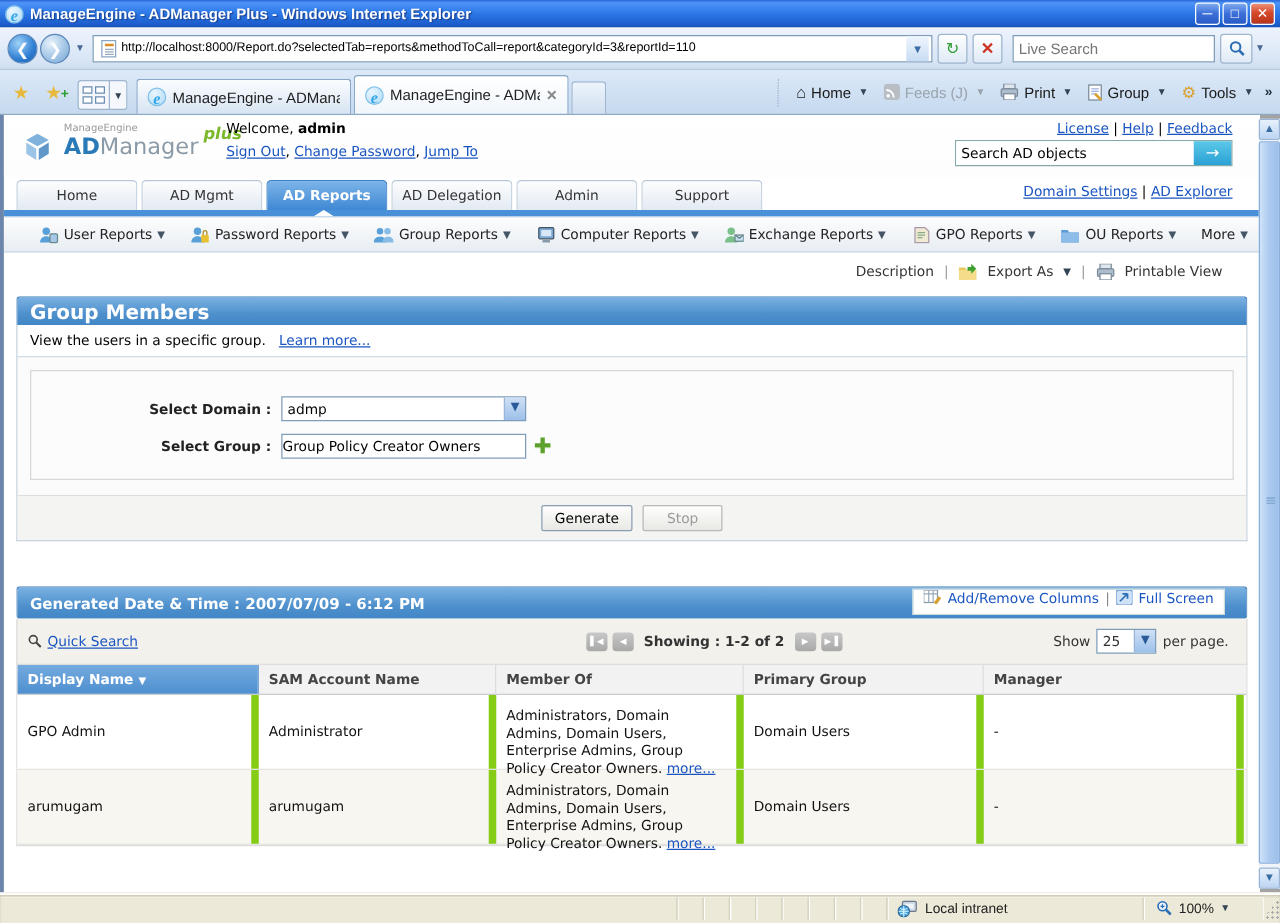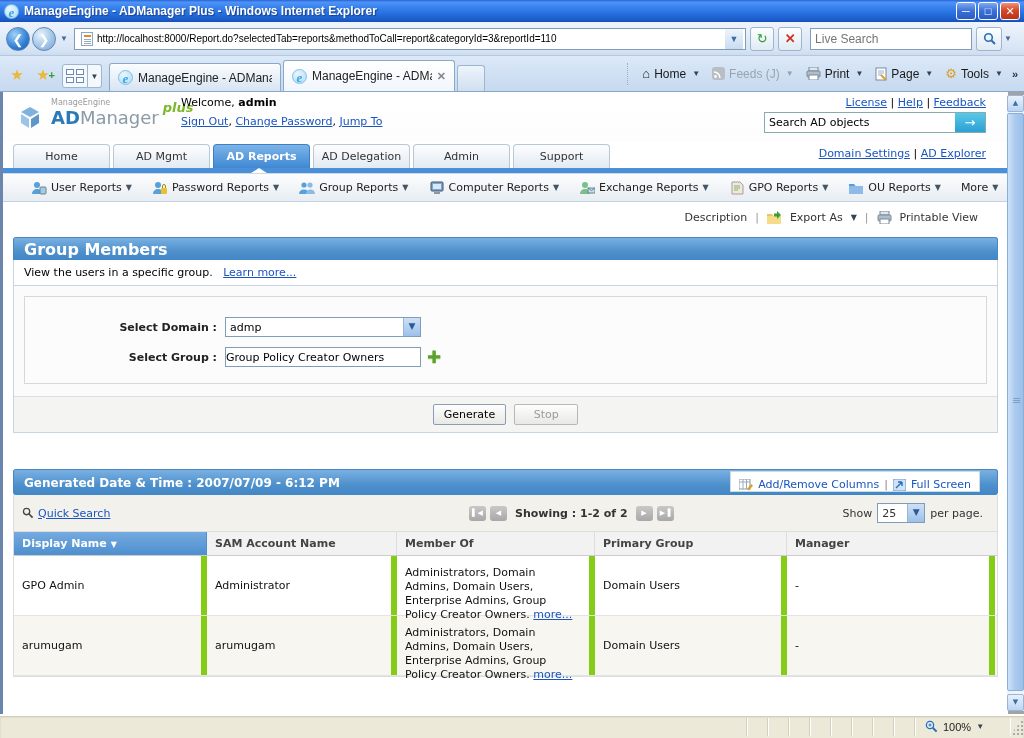--- a/index.html
+++ b/index.html
@@ -150,21 +150,21 @@
   .btnrow { border-top:1px solid #ddd; background:#f4f4f2; height:36px; display:flex; align-items:center;
     justify-content:center; gap:8px; margin:12px -10px 0 -10px; border-radius:0 0 2px 2px; }
   .xpbtn { min-width:64px; height:21px; border:1px solid #8a9db5; border-radius:2px; font-size:11px;
     background:linear-gradient(180deg,#fefefe,#e8e8e4); cursor:pointer; padding:0 10px;
     font-family:"DejaVu Sans",sans-serif; }
   .xpbtn.disabled { color:#9a9a9a; border-color:#b8b8b8; cursor:default; }
 
   .genhead { margin-top:36px; position:relative; }
   .genhead .panelhead { height:26px; line-height:26px; border-radius:3px; font-size:12px; }
   .colbox { position:absolute; right:18px; top:2px; height:21px; background:#fff; border:1px solid #cdd;
-    display:flex; align-items:flex-end; padding:0 8px; gap:5px; font-size:11px; }
+    display:flex; align-items:flex-start; padding:0 8px; gap:5px; font-size:11px; }
   .colbox .link2 { color:#1a55c0; cursor:pointer; text-decoration:none; }
 
   .tbltools { height:37px; background:#f2f1ec; border:1px solid #ddd; border-top:none;
     display:flex; align-items:center; padding:0 8px; position:relative; }
   .qsearch { display:flex; align-items:center; gap:4px; }
   .pager { position:absolute; left:455px; display:flex; align-items:center; gap:4px; }
   .pgbtn { width:17px; height:15px; border-radius:3px; background:linear-gradient(180deg,#c8c8c8,#a8a8a8);
     color:#fff; font-size:7px; text-align:center; line-height:15px; cursor:pointer; }
   .pager .showing { font-weight:bold; color:#333; margin:0 4px; font-size:11px; }
   .showper { position:absolute; right:14px; display:flex; align-items:center; gap:5px; color:#333; }
@@ -283,21 +283,21 @@
         </svg>
       <span>Print</span>
         <span class="dn">▼</span>
       </span>
     <span class="cmd">
       <svg class="ci" width="12" height="14" viewBox="0 0 12 14">
           <rect x="1" y="1" width="10" height="12" fill="#fff" stroke="#7a8a9a"></rect>
           <path d="M3 4h6M3 6h6M3 8h4" stroke="#9ab0e0"></path>
           <path d="M6 8l5 5" stroke="#d8a030" stroke-width="2"></path>
         </svg>
-      <span>Page</span>
+      <span>Group</span>
         <span class="dn">▼</span>
       </span>
     <span class="cmd">
       <span class="ci" style="color:#d8a030">⚙</span>
       <span>Tools</span>
         <span class="dn">▼</span>
       </span>
     <span class="chev2">»</span>
   </div>
 </div>
@@ -554,20 +554,29 @@
 <div class="statusbar">
   <span class="scell main"></span>
   <span class="scell seg"></span>
   <span class="scell seg"></span>
   <span class="scell seg"></span>
   <span class="scell seg"></span>
   <span class="scell seg"></span>
   <span class="scell seg"></span>
   <span class="scell seg"></span>
   <span class="scell seg"></span>
+  <span class="scell zone">
+    <svg width="16" height="14" viewBox="0 0 16 14">
+        <rect x="4" y="1" width="11" height="8" rx="1" fill="#cdd7e2" stroke="#6a7a8a"></rect>
+        <rect x="6" y="3" width="7" height="4" fill="#eef4fa"></rect>
+        <circle cx="5" cy="9" r="4.5" fill="#4aa0e0" stroke="#2a6a9a"></circle>
+        <path d="M1 9h8M5 4.5v9M2 6.5c2 1.5 4 1.5 6 0M2 11.5c2-1.5 4-1.5 6 0" stroke="#dff" fill="none" stroke-width=".8"></path>
+      </svg>
+    <span>Local intranet</span>
+  </span>
   <span class="scell zoomc">
     <svg width="13" height="13" viewBox="0 0 13 13">
         <circle cx="5" cy="5" r="3.6" fill="#eaf4fd" stroke="#2a6db5" stroke-width="1.3"></circle>
         <line x1="7.8" y1="7.8" x2="11.6" y2="11.6" stroke="#2a6db5" stroke-width="2"></line>
         <path d="M3.4 5h3.2M5 3.4v3.2" stroke="#2a6db5" stroke-width="1"></path>
       </svg>
     <span>100%</span>
     <span style="font-size:8px;color:#345">▼</span>
   </span>
   <span class="grip"></span>

